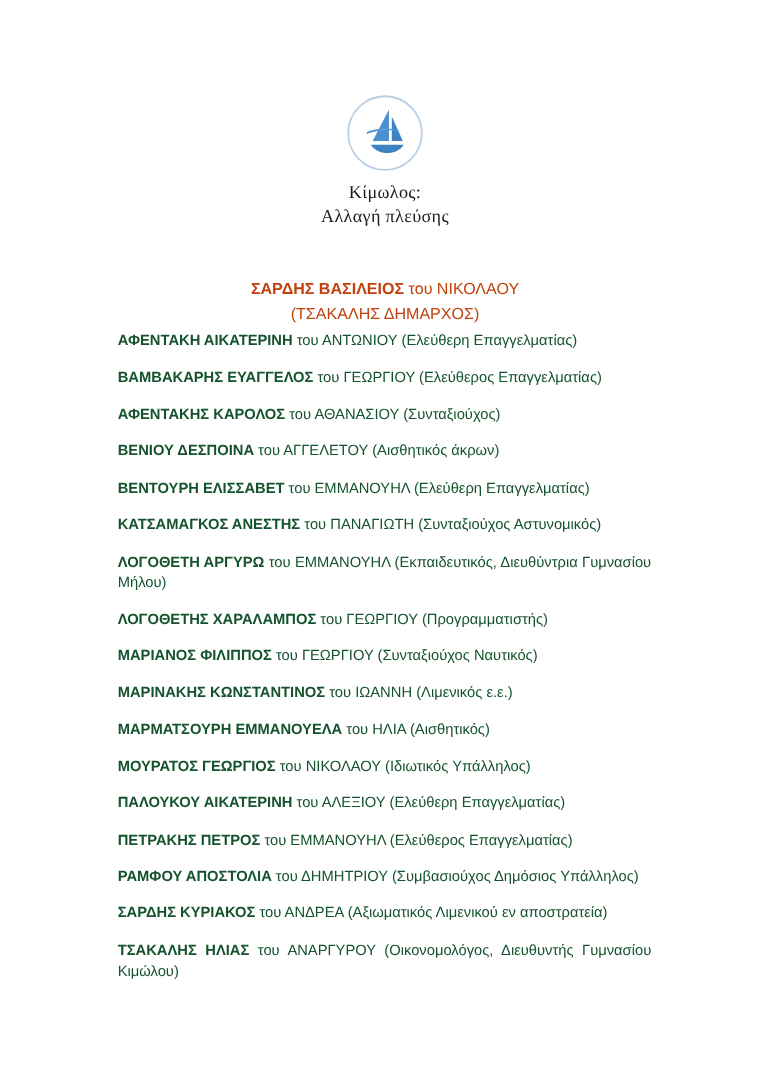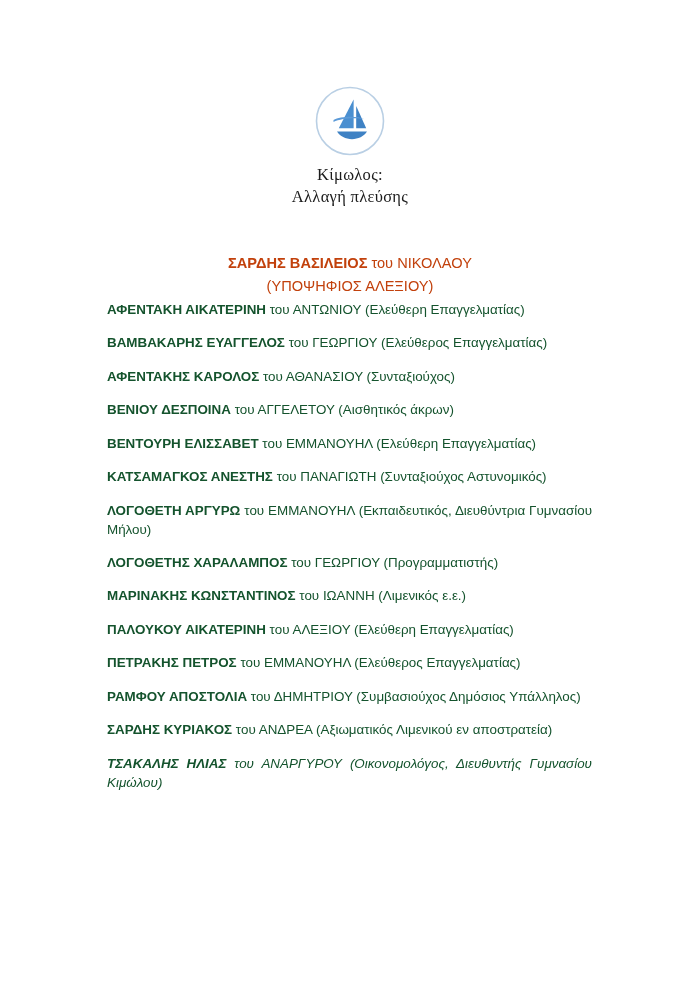--- a/index.html
+++ b/index.html
@@ -74,21 +74,21 @@
   .candidate {
     text-align: justify;
     text-justify: inter-word;
     font-size: 13.4px;
     line-height: 1.42;
     margin-bottom: 14.4px;
     color: #14532d;
     -webkit-hyphens: none;
     hyphens: none;
   }
-  .candidate:last-child { margin-bottom: 16px; font-style: italic; }
+  .candidate:last-child { margin-bottom: 16px; }
   .candidate .c-name { font-weight: bold; }
   .candidate .c-sep { font-weight: normal; }
   .candidate .c-father { font-weight: normal; }
   .candidate .c-job { font-weight: normal; }
 </style>
 </head>
 <body>
 
 <div class="page">
 
@@ -101,33 +101,36 @@
       <path d="M24.0 47.6 L54.0 47.6 C51.0 52.6, 45.0 55.2, 39.0 55.2 C32.5 55.2, 27.0 52.2, 24.0 47.6 Z" fill="#3f82c4"></path>
     </svg>
     <div class="logo-tagline">
       <span class="l1">Κίμωλος:</span>
       <span class="l2">Αλλαγή πλεύσης</span>
     </div>
   </div>
 
   <div class="heading">
     <span class="mayor-name">ΣΑΡΔΗΣ ΒΑΣΙΛΕΙΟΣ</span><span class="mayor-patronymic"> του </span><span class="mayor-patronymic">ΝΙΚΟΛΑΟΥ</span>
-    <span class="mayor-role">(ΥΠΟΨΗΦΙΟΣ ΑΛΕΞΙΟΥ)</span>
+    <span class="mayor-role">(ΤΣΑΚΑΛΗΣ ΔΗΜΑΡΧΟΣ)</span>
   </div>
 
   <ul class="candidates" id="candidate-list">
       <li class="candidate"><span class="c-name">ΑΦΕΝΤΑΚΗ ΑΙΚΑΤΕΡΙΝΗ</span><span class="c-sep"> του </span><span class="c-father">ΑΝΤΩΝΙΟΥ</span> <span class="c-job">(Ελεύθερη Επαγγελματίας)</span></li>
       <li class="candidate"><span class="c-name">ΒΑΜΒΑΚΑΡΗΣ ΕΥΑΓΓΕΛΟΣ</span><span class="c-sep"> του </span><span class="c-father">ΓΕΩΡΓΙΟΥ</span> <span class="c-job">(Ελεύθερος Επαγγελματίας)</span></li>
       <li class="candidate"><span class="c-name">ΑΦΕΝΤΑΚΗΣ ΚΑΡΟΛΟΣ</span><span class="c-sep"> του </span><span class="c-father">ΑΘΑΝΑΣΙΟΥ</span> <span class="c-job">(Συνταξιούχος)</span></li>
       <li class="candidate"><span class="c-name">ΒΕΝΙΟΥ ΔΕΣΠΟΙΝΑ</span><span class="c-sep"> του </span><span class="c-father">ΑΓΓΕΛΕΤΟΥ</span> <span class="c-job">(Αισθητικός άκρων)</span></li>
       <li class="candidate"><span class="c-name">ΒΕΝΤΟΥΡΗ ΕΛΙΣΣΑΒΕΤ</span><span class="c-sep"> του </span><span class="c-father">ΕΜΜΑΝΟΥΗΛ</span> <span class="c-job">(Ελεύθερη Επαγγελματίας)</span></li>
       <li class="candidate"><span class="c-name">ΚΑΤΣΑΜΑΓΚΟΣ ΑΝΕΣΤΗΣ</span><span class="c-sep"> του </span><span class="c-father">ΠΑΝΑΓΙΩΤΗ</span> <span class="c-job">(Συνταξιούχος Αστυνομικός)</span></li>
       <li class="candidate"><span class="c-name">ΛΟΓΟΘΕΤΗ ΑΡΓΥΡΩ</span><span class="c-sep"> του </span><span class="c-father">ΕΜΜΑΝΟΥΗΛ</span> <span class="c-job">(Εκπαιδευτικός, Διευθύντρια Γυμνασίου Μήλου)</span></li>
       <li class="candidate"><span class="c-name">ΛΟΓΟΘΕΤΗΣ ΧΑΡΑΛΑΜΠΟΣ</span><span class="c-sep"> του </span><span class="c-father">ΓΕΩΡΓΙΟΥ</span> <span class="c-job">(Προγραμματιστής)</span></li>
+      <li class="candidate"><span class="c-name">ΜΑΡΙΑΝΟΣ ΦΙΛΙΠΠΟΣ</span><span class="c-sep"> του </span><span class="c-father">ΓΕΩΡΓΙΟΥ</span> <span class="c-job">(Συνταξιούχος Ναυτικός)</span></li>
       <li class="candidate"><span class="c-name">ΜΑΡΙΝΑΚΗΣ ΚΩΝΣΤΑΝΤΙΝΟΣ</span><span class="c-sep"> του </span><span class="c-father">ΙΩΑΝΝΗ</span> <span class="c-job">(Λιμενικός ε.ε.)</span></li>
+      <li class="candidate"><span class="c-name">ΜΑΡΜΑΤΣΟΥΡΗ ΕΜΜΑΝΟΥΕΛΑ</span><span class="c-sep"> του </span><span class="c-father">ΗΛΙΑ</span> <span class="c-job">(Αισθητικός)</span></li>
+      <li class="candidate"><span class="c-name">ΜΟΥΡΑΤΟΣ ΓΕΩΡΓΙΟΣ</span><span class="c-sep"> του </span><span class="c-father">ΝΙΚΟΛΑΟΥ</span> <span class="c-job">(Ιδιωτικός Υπάλληλος)</span></li>
       <li class="candidate"><span class="c-name">ΠΑΛΟΥΚΟΥ ΑΙΚΑΤΕΡΙΝΗ</span><span class="c-sep"> του </span><span class="c-father">ΑΛΕΞΙΟΥ</span> <span class="c-job">(Ελεύθερη Επαγγελματίας)</span></li>
       <li class="candidate"><span class="c-name">ΠΕΤΡΑΚΗΣ ΠΕΤΡΟΣ</span><span class="c-sep"> του </span><span class="c-father">ΕΜΜΑΝΟΥΗΛ</span> <span class="c-job">(Ελεύθερος Επαγγελματίας)</span></li>
       <li class="candidate"><span class="c-name">ΡΑΜΦΟΥ ΑΠΟΣΤΟΛΙΑ</span><span class="c-sep"> του </span><span class="c-father">ΔΗΜΗΤΡΙΟΥ</span> <span class="c-job">(Συμβασιούχος Δημόσιος Υπάλληλος)</span></li>
       <li class="candidate"><span class="c-name">ΣΑΡΔΗΣ ΚΥΡΙΑΚΟΣ</span><span class="c-sep"> του </span><span class="c-father">ΑΝΔΡΕΑ</span> <span class="c-job">(Αξιωματικός Λιμενικού εν αποστρατεία)</span></li>
       <li class="candidate"><span class="c-name">ΤΣΑΚΑΛΗΣ ΗΛΙΑΣ</span><span class="c-sep"> του </span><span class="c-father">ΑΝΑΡΓΥΡΟΥ</span> <span class="c-job">(Οικονομολόγος, Διευθυντής Γυμνασίου Κιμώλου)</span></li>
     </ul>
 
 </div>
 
 </body></html>

